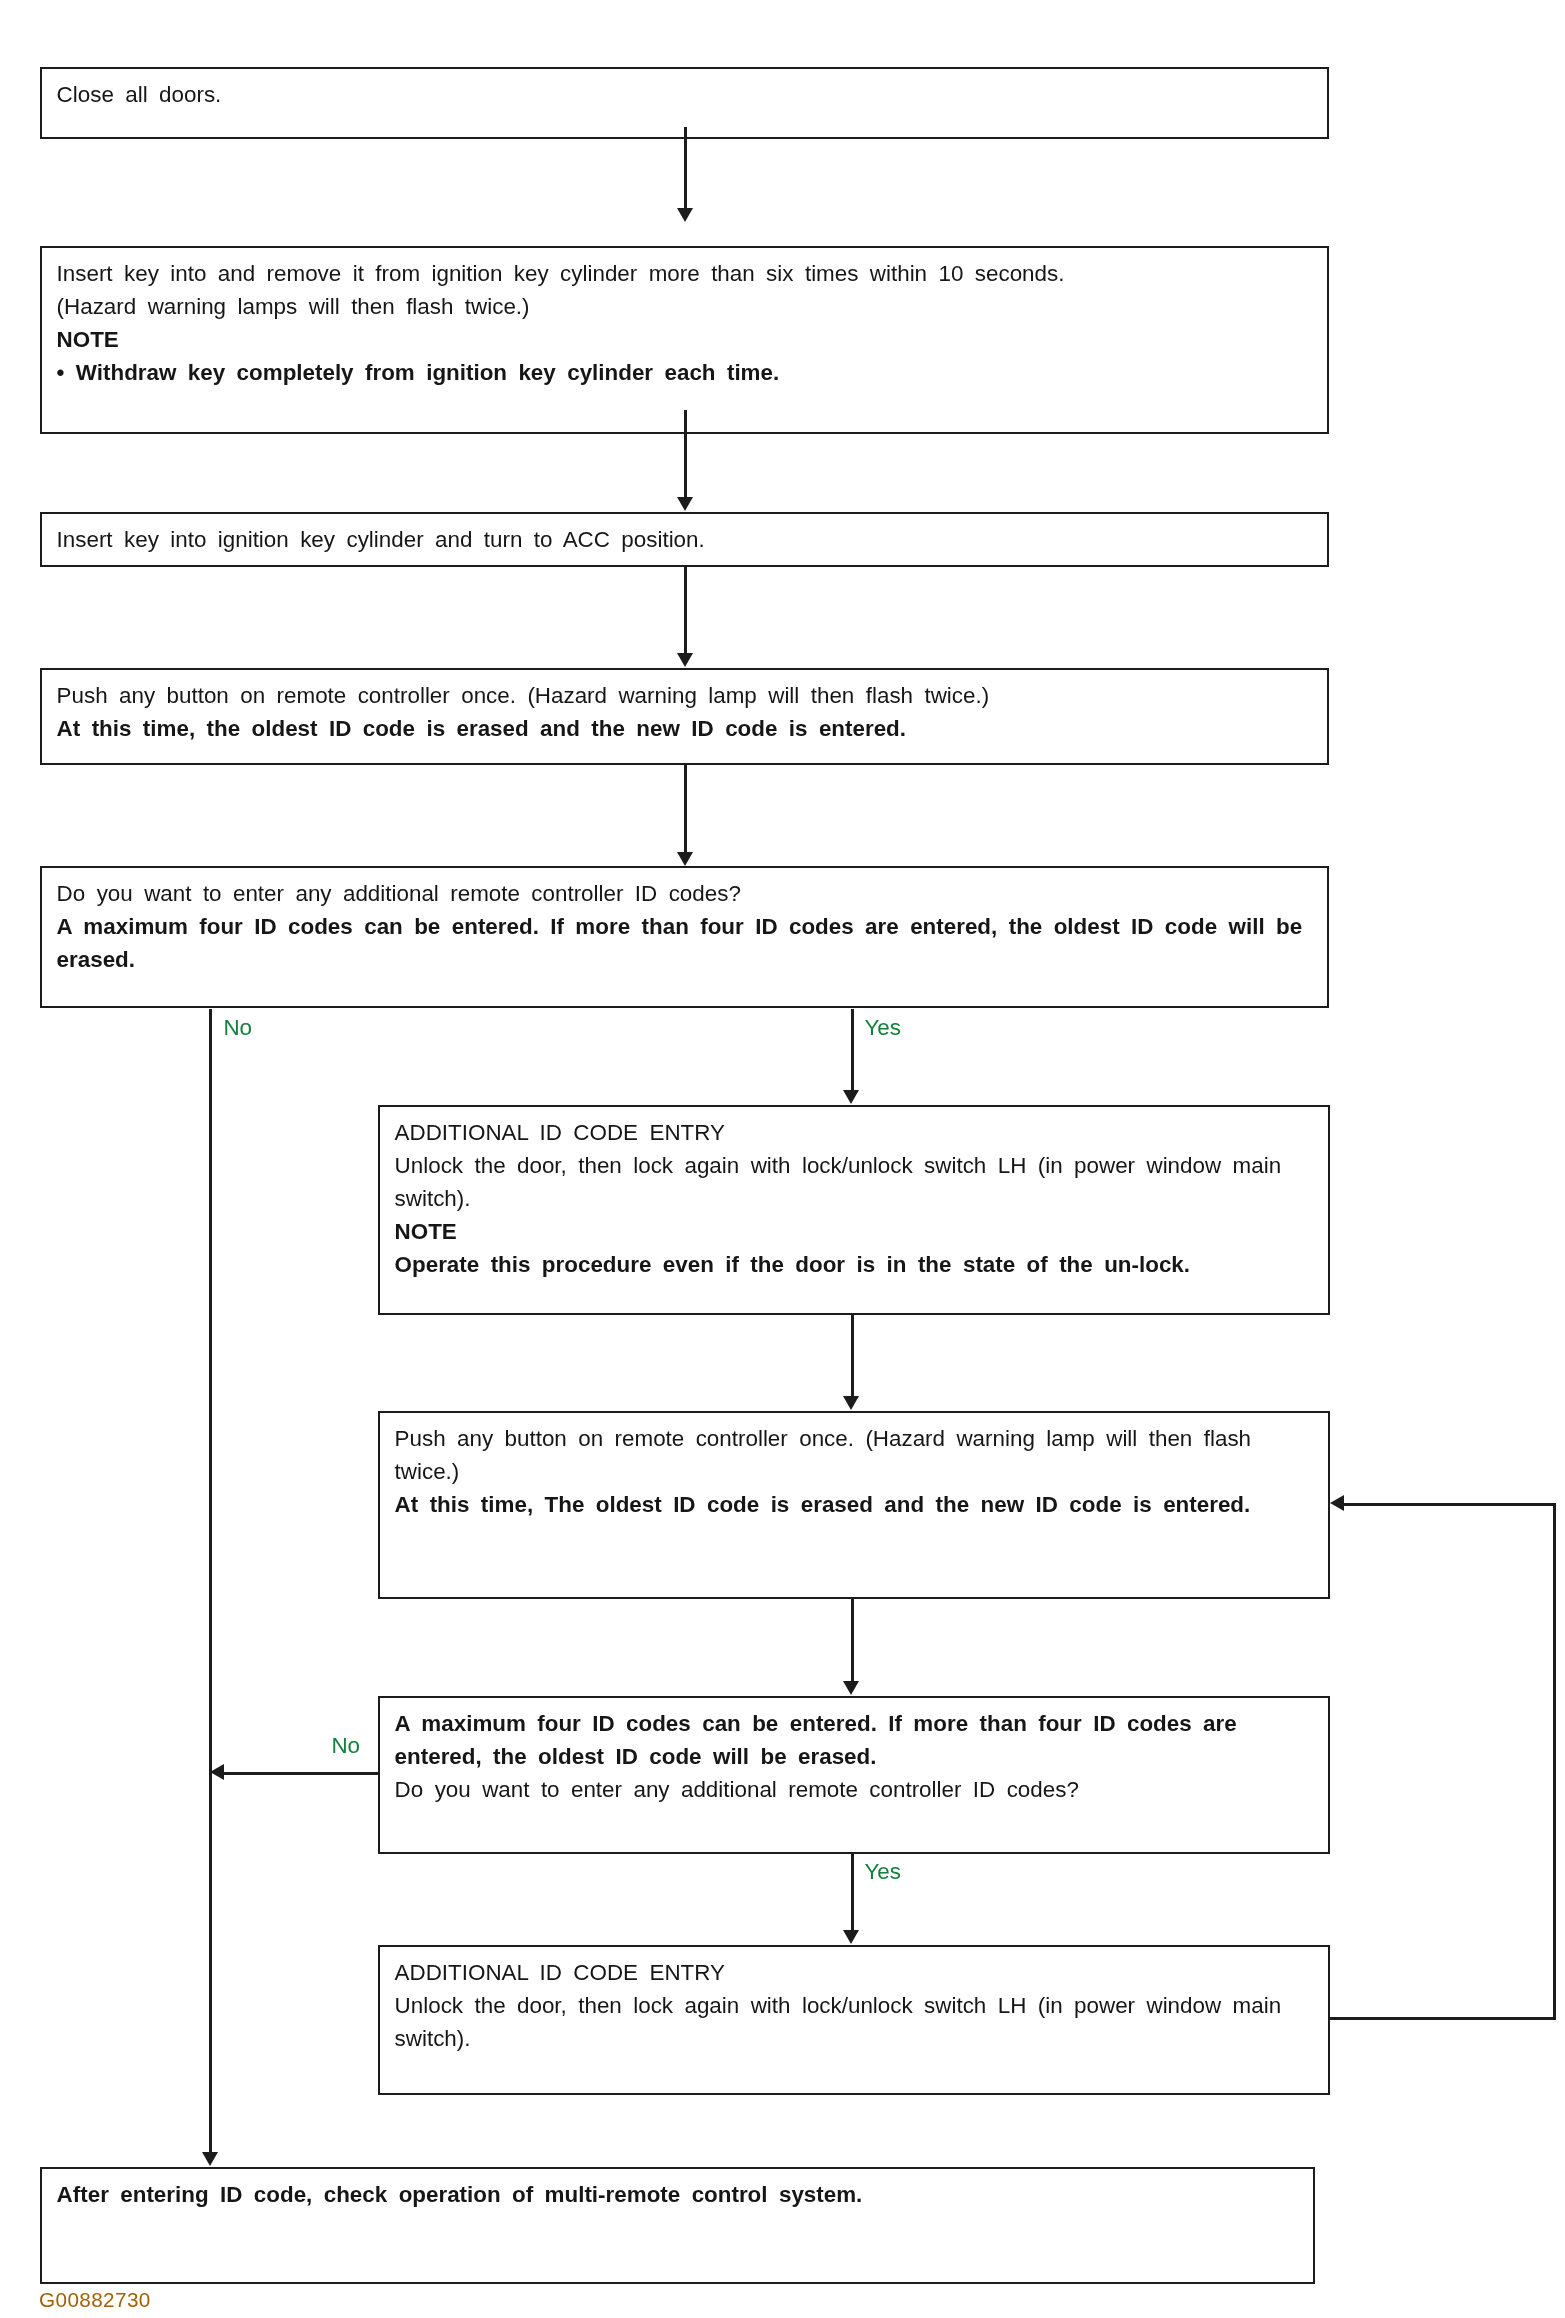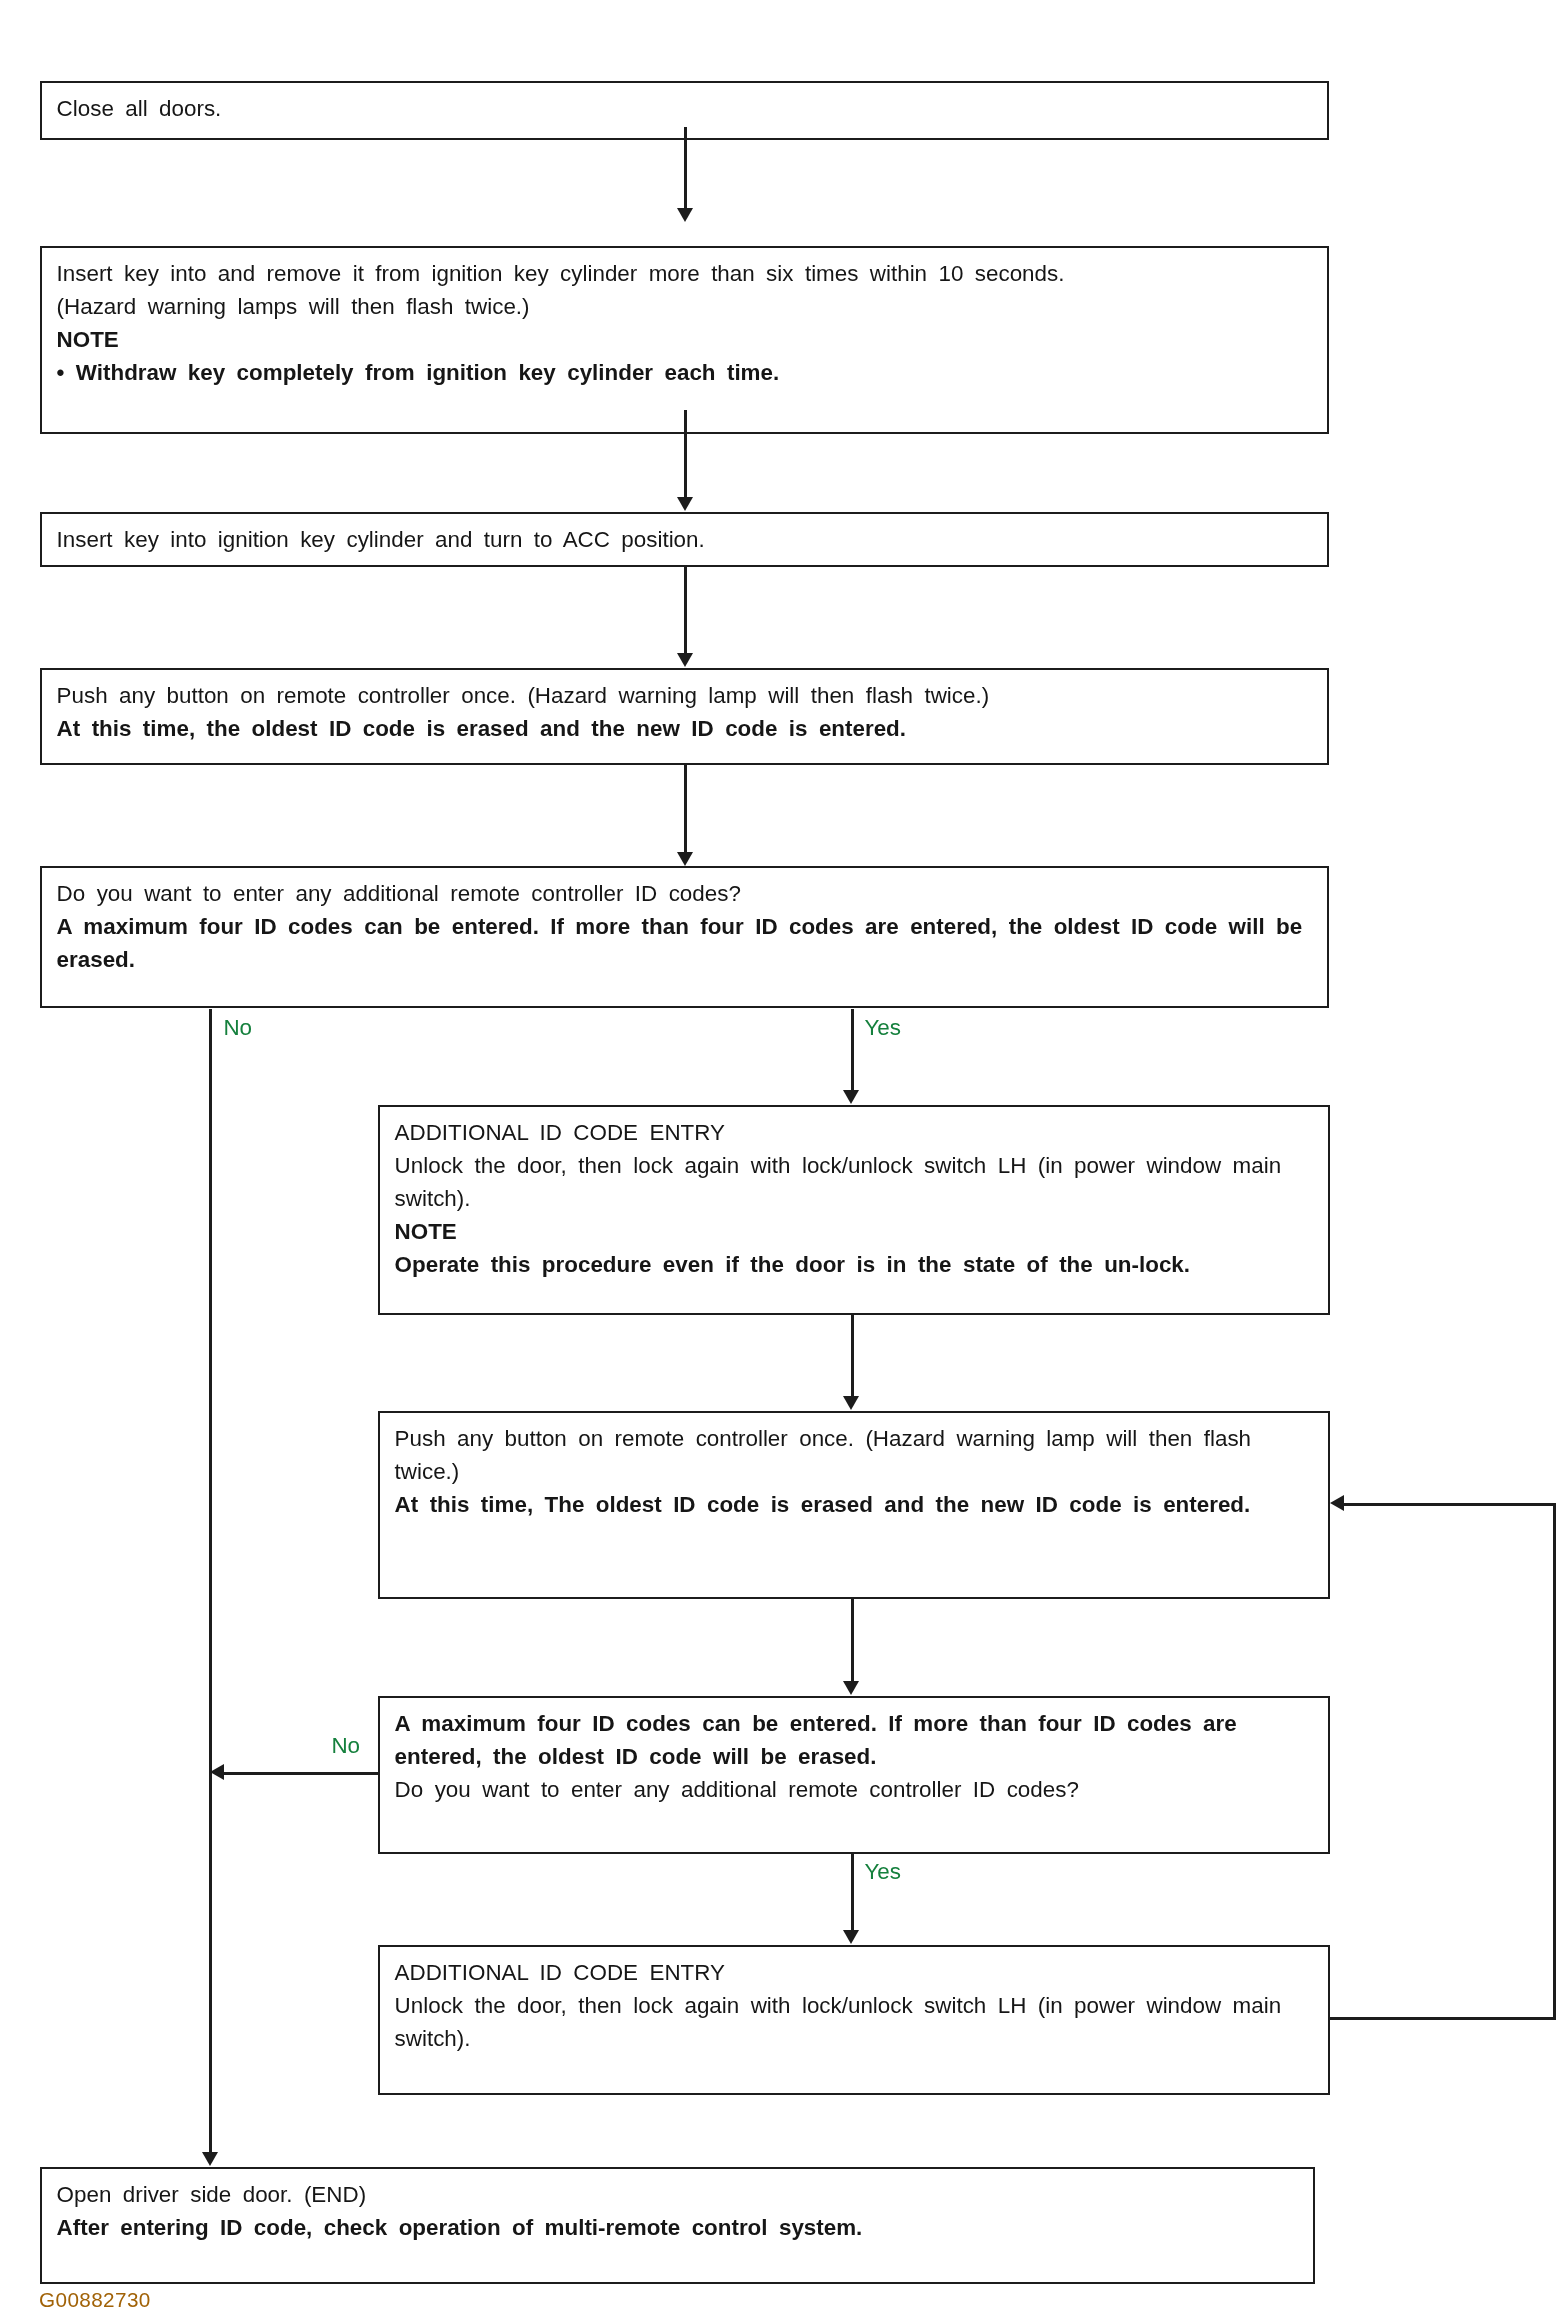--- a/index.html
+++ b/index.html
@@ -56,21 +56,21 @@
     font-size: 20.7px;
     color: #a16207;
     letter-spacing: 0.4px;
   }
 </style>
 </head>
 <body>
 
 <div class="page">
 
-  <div class="flow-box" style="left:40px; top:81px; width:1289px; height:59px;">
+  <div class="flow-box" style="left:40px; top:67px; width:1289px; height:72px;">
     <p>Close all doors.</p>
   </div>
 
   <div class="line" style="left:684px; top:127px; width:2.6px; height:82px;"></div>
   <div class="arrowhead-down" style="left:677px; top:208px;"></div>
 
   <div class="flow-box" style="left:40px; top:222px; width:1289px; height:188px;margin-top:24px;">
     <p>Insert key into and remove it from ignition key cylinder more than six times within 10 seconds.</p>
     <p>(Hazard warning lamps will then flash twice.)</p>
     <p class="bold">NOTE</p>
@@ -143,20 +143,19 @@
     <p>ADDITIONAL ID CODE ENTRY</p>
     <p>Unlock the door, then lock again with lock/unlock switch LH (in power window main switch).</p>
   </div>
 
   <div class="line" style="left:1330px; top:2017px; width:226px; height:2.6px;"></div>
   <div class="line" style="left:1553px; top:1503px; width:2.6px; height:517px;"></div>
   <div class="line" style="left:1344px; top:1503px; width:211px; height:2.6px;"></div>
   <div class="arrowhead-left" style="left:1330px; top:1495px;"></div>
 
   <div class="flow-box" style="left:40px; top:2167px; width:1275px; height:117px;">
-    <p>Open driver side door. (END)</p>
     <p class="bold">After entering ID code, check operation of multi-remote control system.</p>
   </div>
 
   <div class="figure-id" style="left:39px; top:2288px;">G00882730</div>
 
 </div>
 
 
 </body></html>

